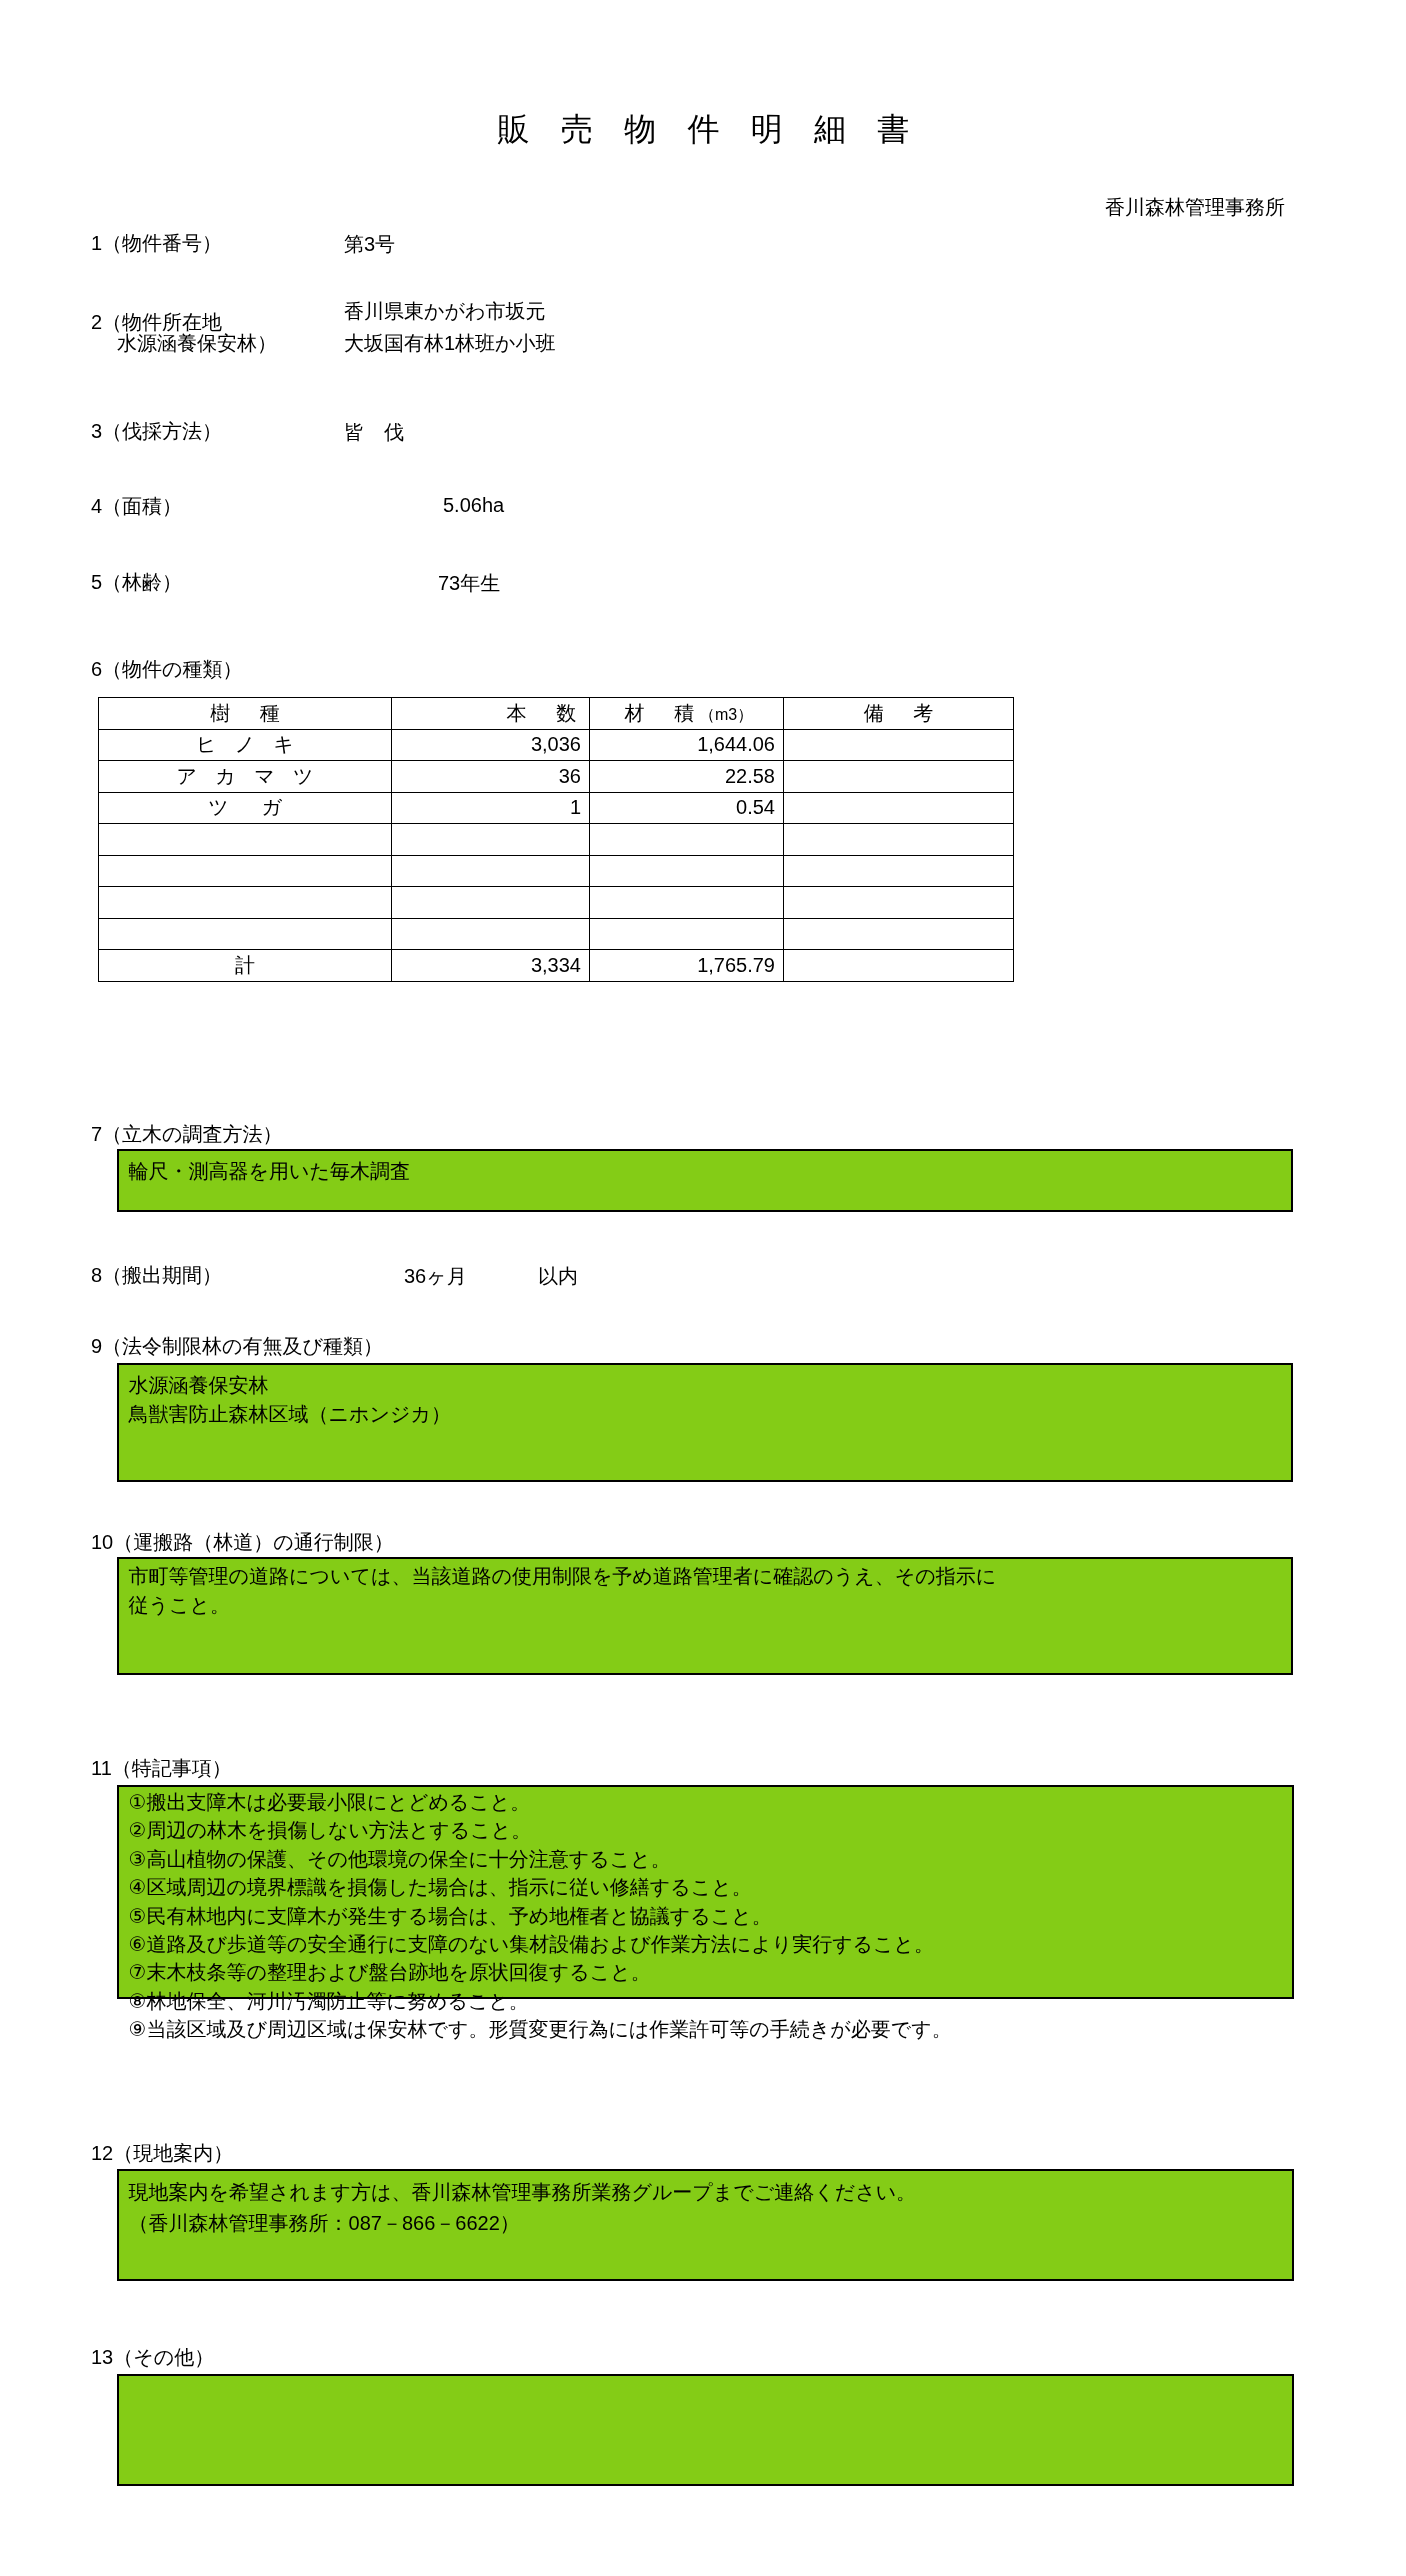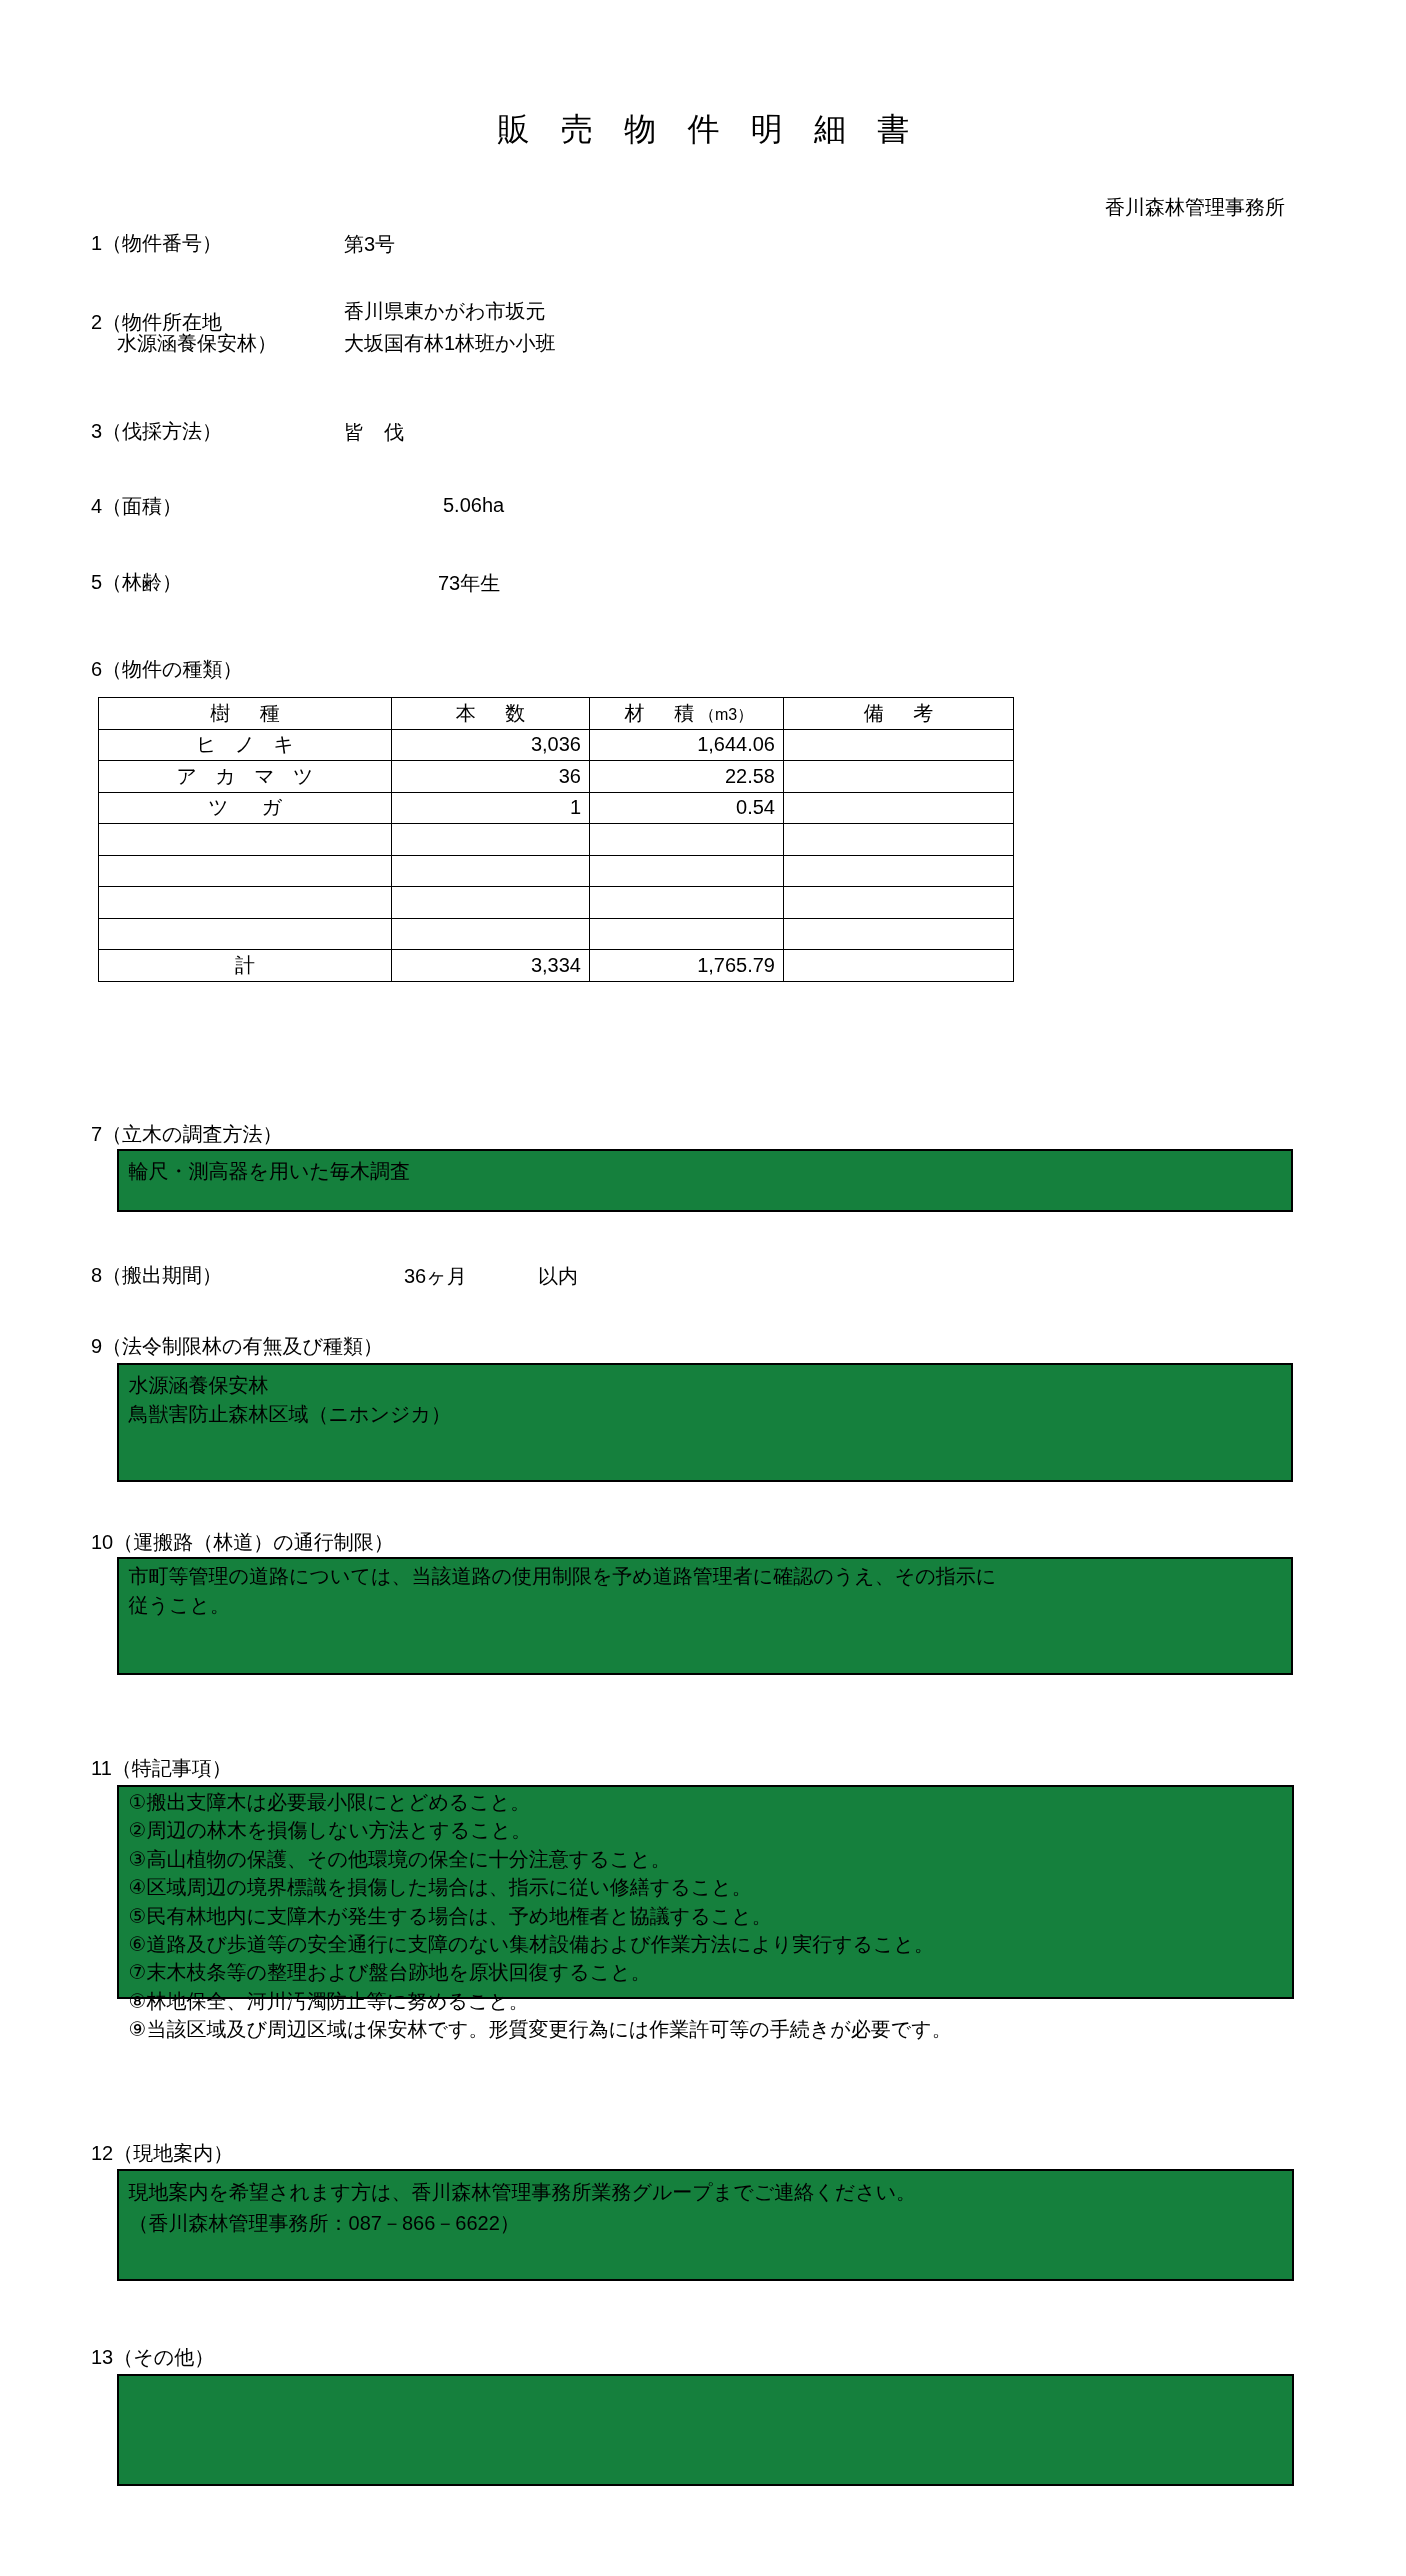--- a/index.html
+++ b/index.html
@@ -96,21 +96,21 @@
   .tree-table tbody td.num { text-align: right; letter-spacing: 0; }
   .tree-table tr.empty td { letter-spacing: 0; }
   .unit-small { font-size: 16px; letter-spacing: 0; }
 
   
   .text-box {
     position: absolute;
     left: 117px;
     border: 2.4px solid #000000;
     box-sizing: border-box;
-    background: #15803d;
+    background: #84cc16;
     font-size: 20px;
     line-height: 1.42;
     padding: 6.4px 9.6px 4.8px 9.6px;
   }
   .text-box p {
     margin: 0;
     white-space: nowrap;
   }
 
   .list-box p { margin: 0; }
@@ -139,21 +139,21 @@
 
   <div class="field-row" style="top:570px">5（林齢）</div>
   <div class="field-value" style="top:570px; left:438px">73年生</div>
 
   <div class="sec-label" style="top:657px">6（物件の種類）</div>
 
   <table class="tree-table">
     <thead>
       <tr>
         <td class="col-species">樹　種</td>
-        <td class="col-count" style="text-align:center">本　数</td>
+        <td class="col-count" style="">本　数</td>
         <td class="col-volume" style="text-align:center"><span>材　積</span><span class="unit-small">（m3）</span></td>
         <td class="col-remarks">備　考</td>
       </tr>
     </thead>
     <tbody>
       <tr>
         <td class="col-species sp">ヒ ノ キ</td>
         <td class="col-count num">3,036</td>
         <td class="col-volume num">1,644.06</td>
         <td class="col-remarks"></td>

